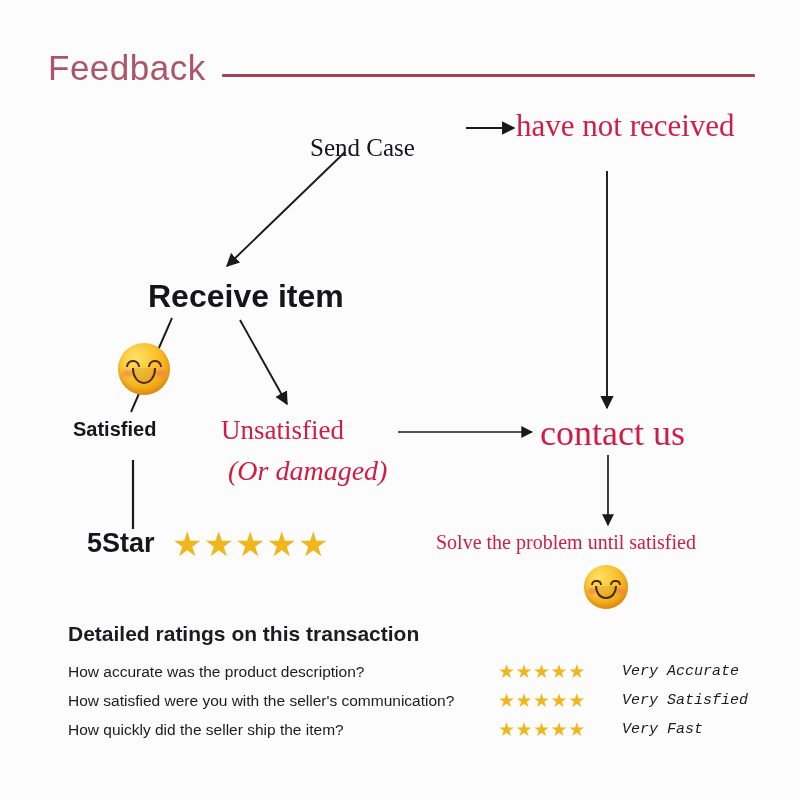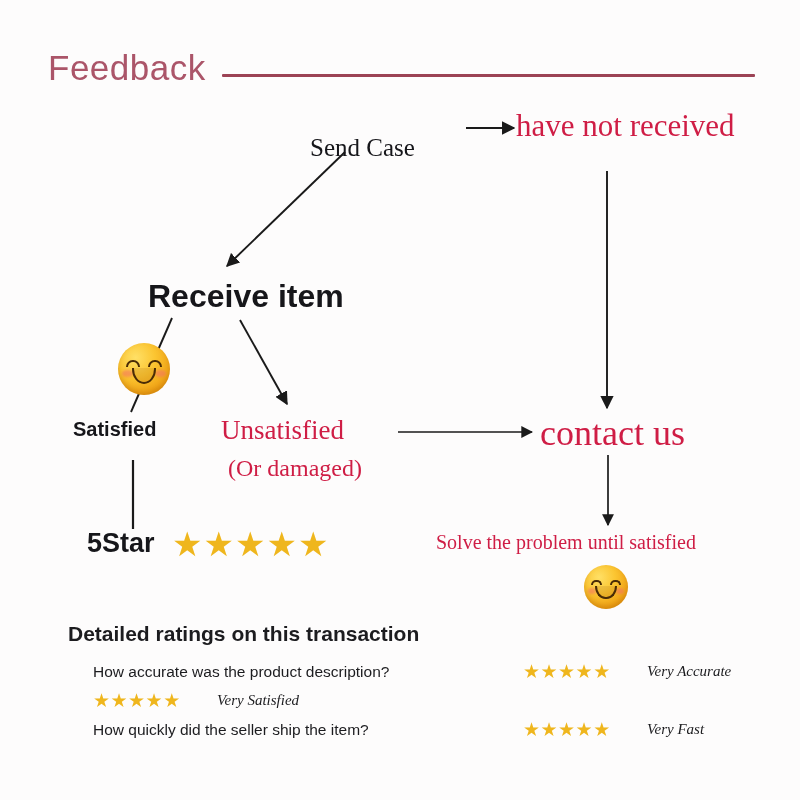--- a/index.html
+++ b/index.html
@@ -53,21 +53,21 @@
     font-weight: 700;
   }
   .black { color: #16161a; }
   .crimson { color: #cf1d45; }
 
   #send-case  { left: 310px; top: 98px; font-size: 25px; margin-top: 36px; }
   #have-not   { left: 516px; top: 108px; font-size: 31px; }
   #receive    { left: 148px; top: 278px; font-size: 32px; }
   #satisfied  { left: 73px;  top: 418px; font-size: 20px; }
   #unsat      { left: 221px; top: 415px; font-size: 27px; }
-  #unsat-sub  { left: 228px; top: 455px; font-size: 24px; }
+  #unsat-sub  { left: 228px; top: 455px; font-size: 28px; font-style: italic; }
   #contact    { left: 540px; top: 412px; font-size: 36px; }
   #solve      { left: 436px; top: 531px; font-size: 20px; }
   #fivestar   { left: 87px;  top: 528px; font-size: 27px; }
   .star {
     display: inline-block;
     line-height: 1;
     color: #efb61d;
   }
   #fivestar-stars {
     left: 172px;
@@ -138,38 +138,37 @@
     position: absolute;
     left: 68px;
     top: 658px;
     width: 700px;
   }
   .rating-row {
     display: flex;
     align-items: center;
     height: 27px;
     margin-bottom: 2px;
-    margin-left: 25px;
   }
   .rating-q {
     width: 430px;
     font-family: "Liberation Sans", sans-serif;
     font-size: 15.5px;
     color: #1c1c1f;
     white-space: nowrap;
   }
   .rating-stars {
     width: 124px;
     font-size: 19px;
     letter-spacing: 0.5px;
     color: #efb61d;
     line-height: 1;
   }
   .rating-label {
-    font-family: Liberation Serif, serif;
+    font-family: Liberation Mono, monospace;
     font-style: italic;
     font-size: 15px;
     color: #1c1c1f;
     white-space: nowrap;
   }
 </style>
 </head>
 <body>
 
 <div id="page">
@@ -240,20 +239,21 @@
 
   <div id="ratings-list">
 
     <div class="rating-row">
       <span class="rating-q">How accurate was the product description?</span>
       <span class="rating-stars">★★★★★</span>
       <span class="rating-label">Very Accurate</span>
     </div>
 
     <div class="rating-row">
+      <span class="rating-q">How satisfied were you with the seller's communication?</span>
       <span class="rating-stars">★★★★★</span>
       <span class="rating-label">Very Satisfied</span>
     </div>
 
     <div class="rating-row">
       <span class="rating-q">How quickly did the seller ship the item?</span>
       <span class="rating-stars">★★★★★</span>
       <span class="rating-label">Very Fast</span>
     </div>
 

